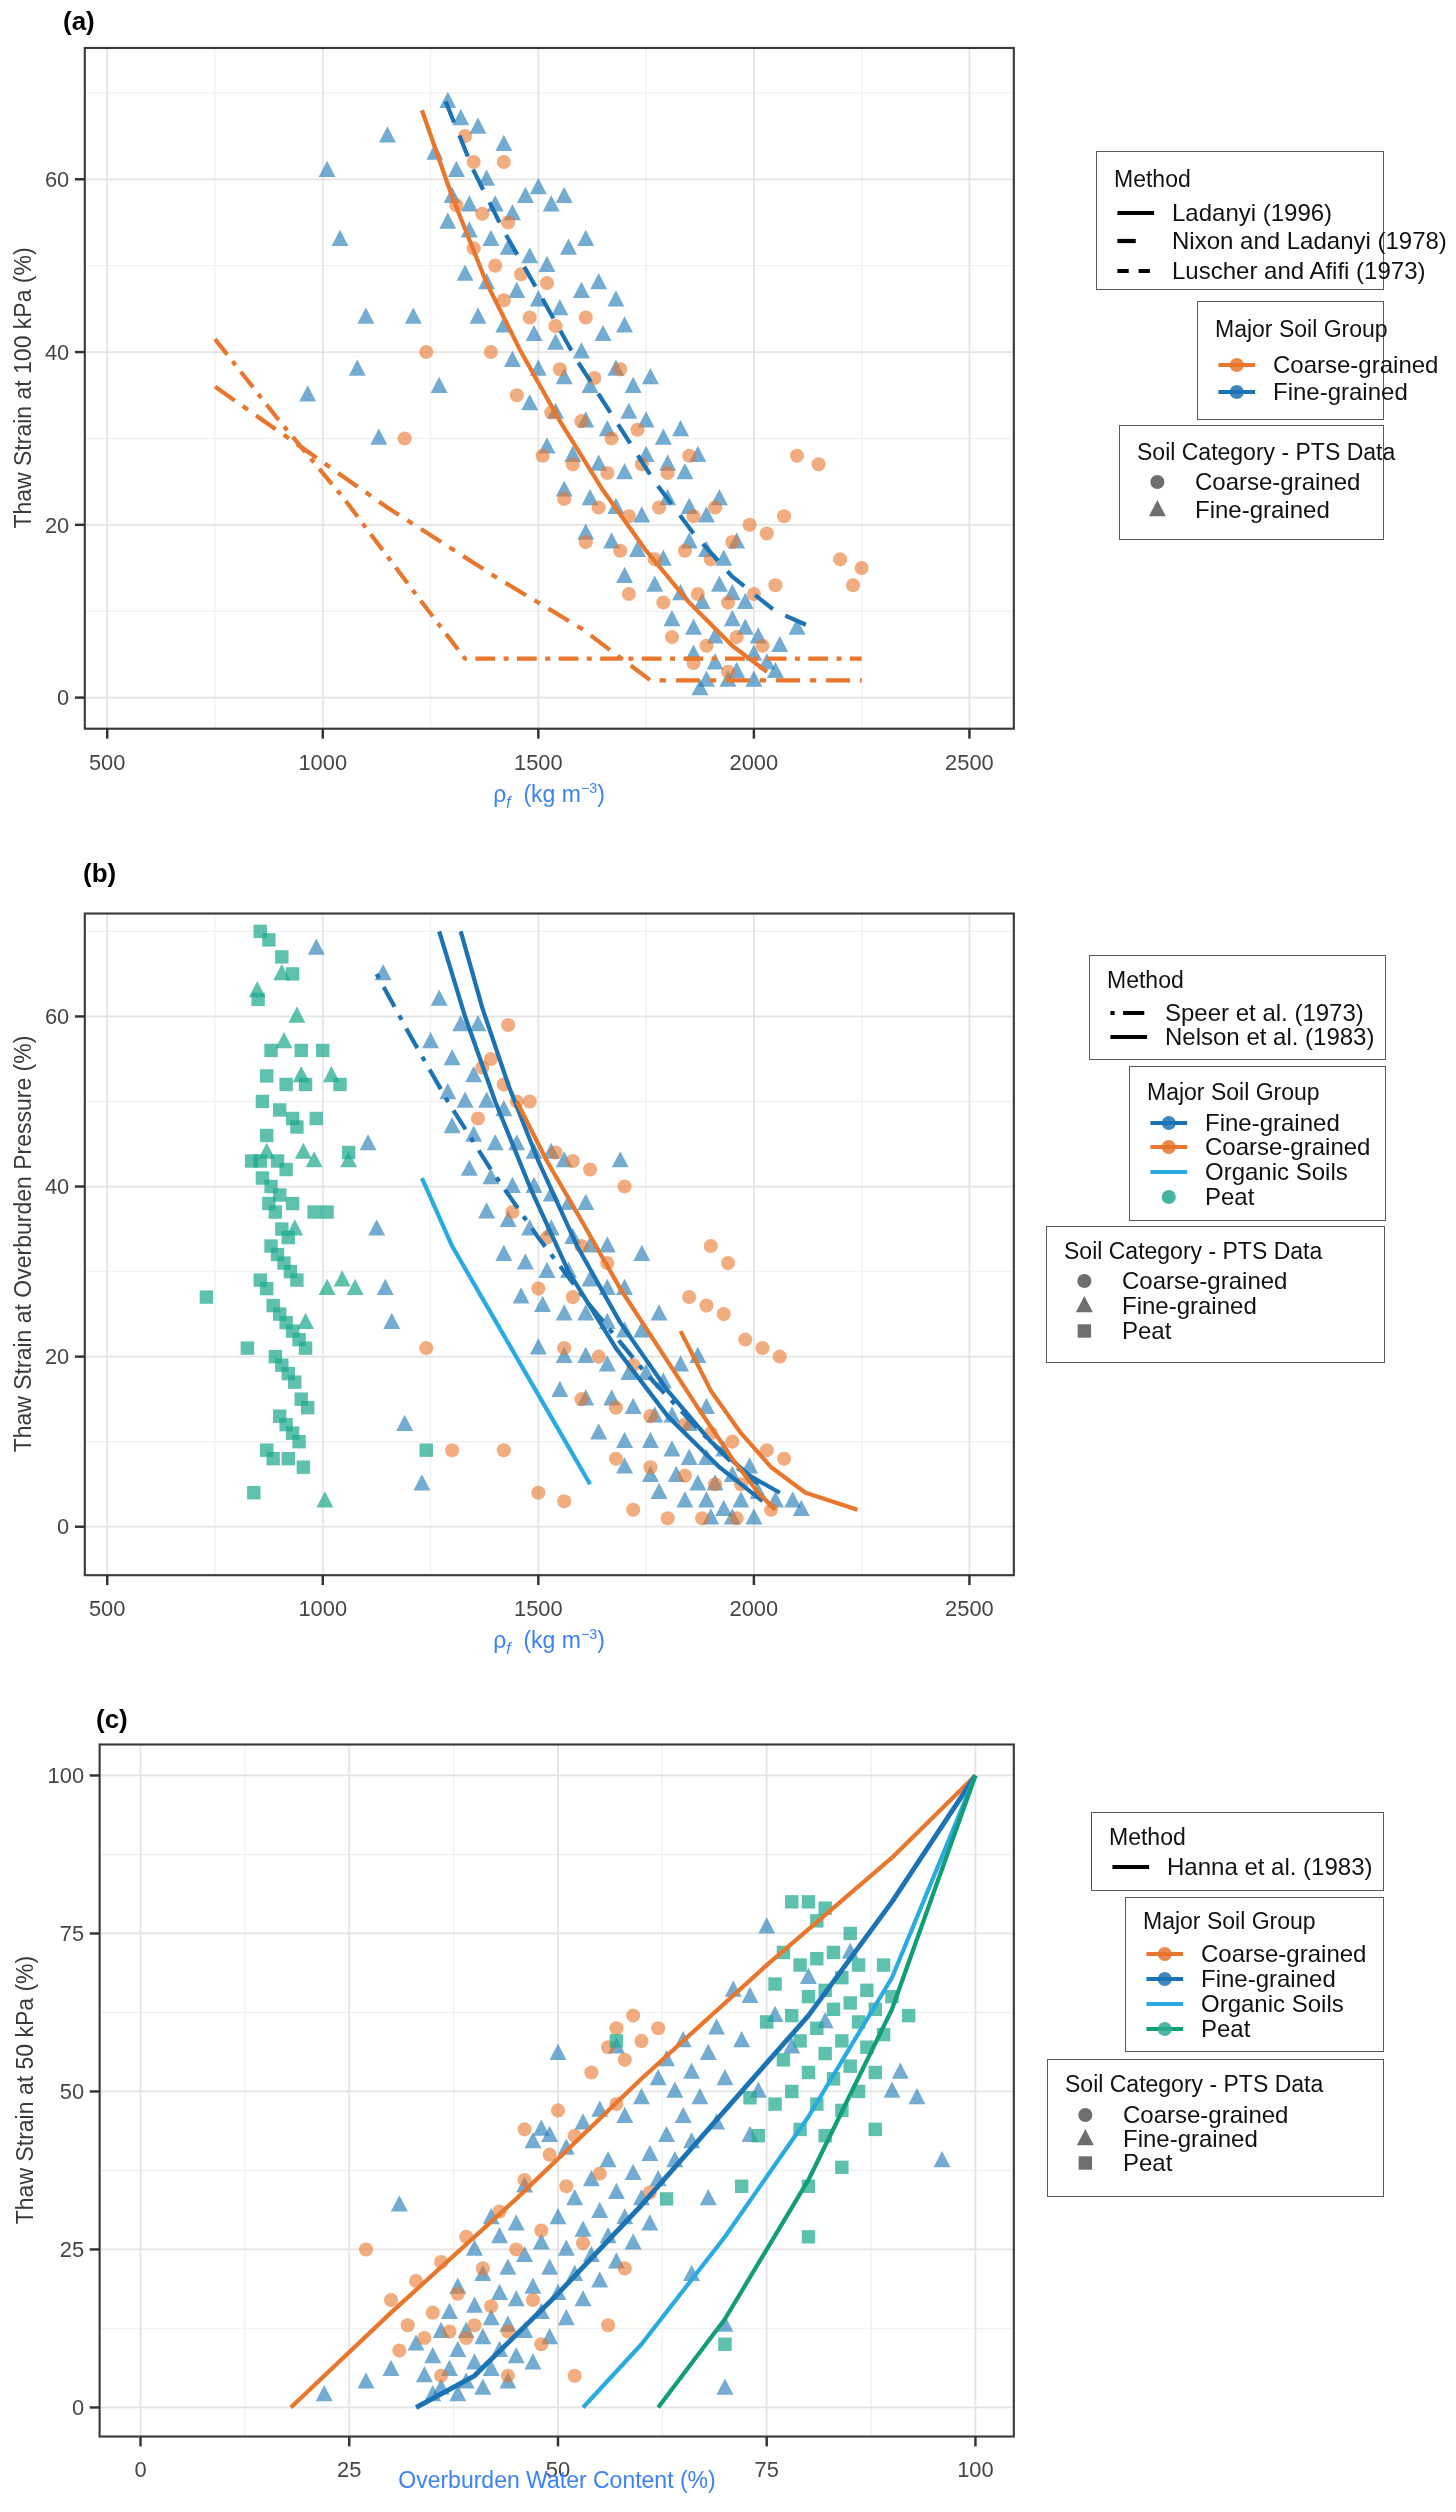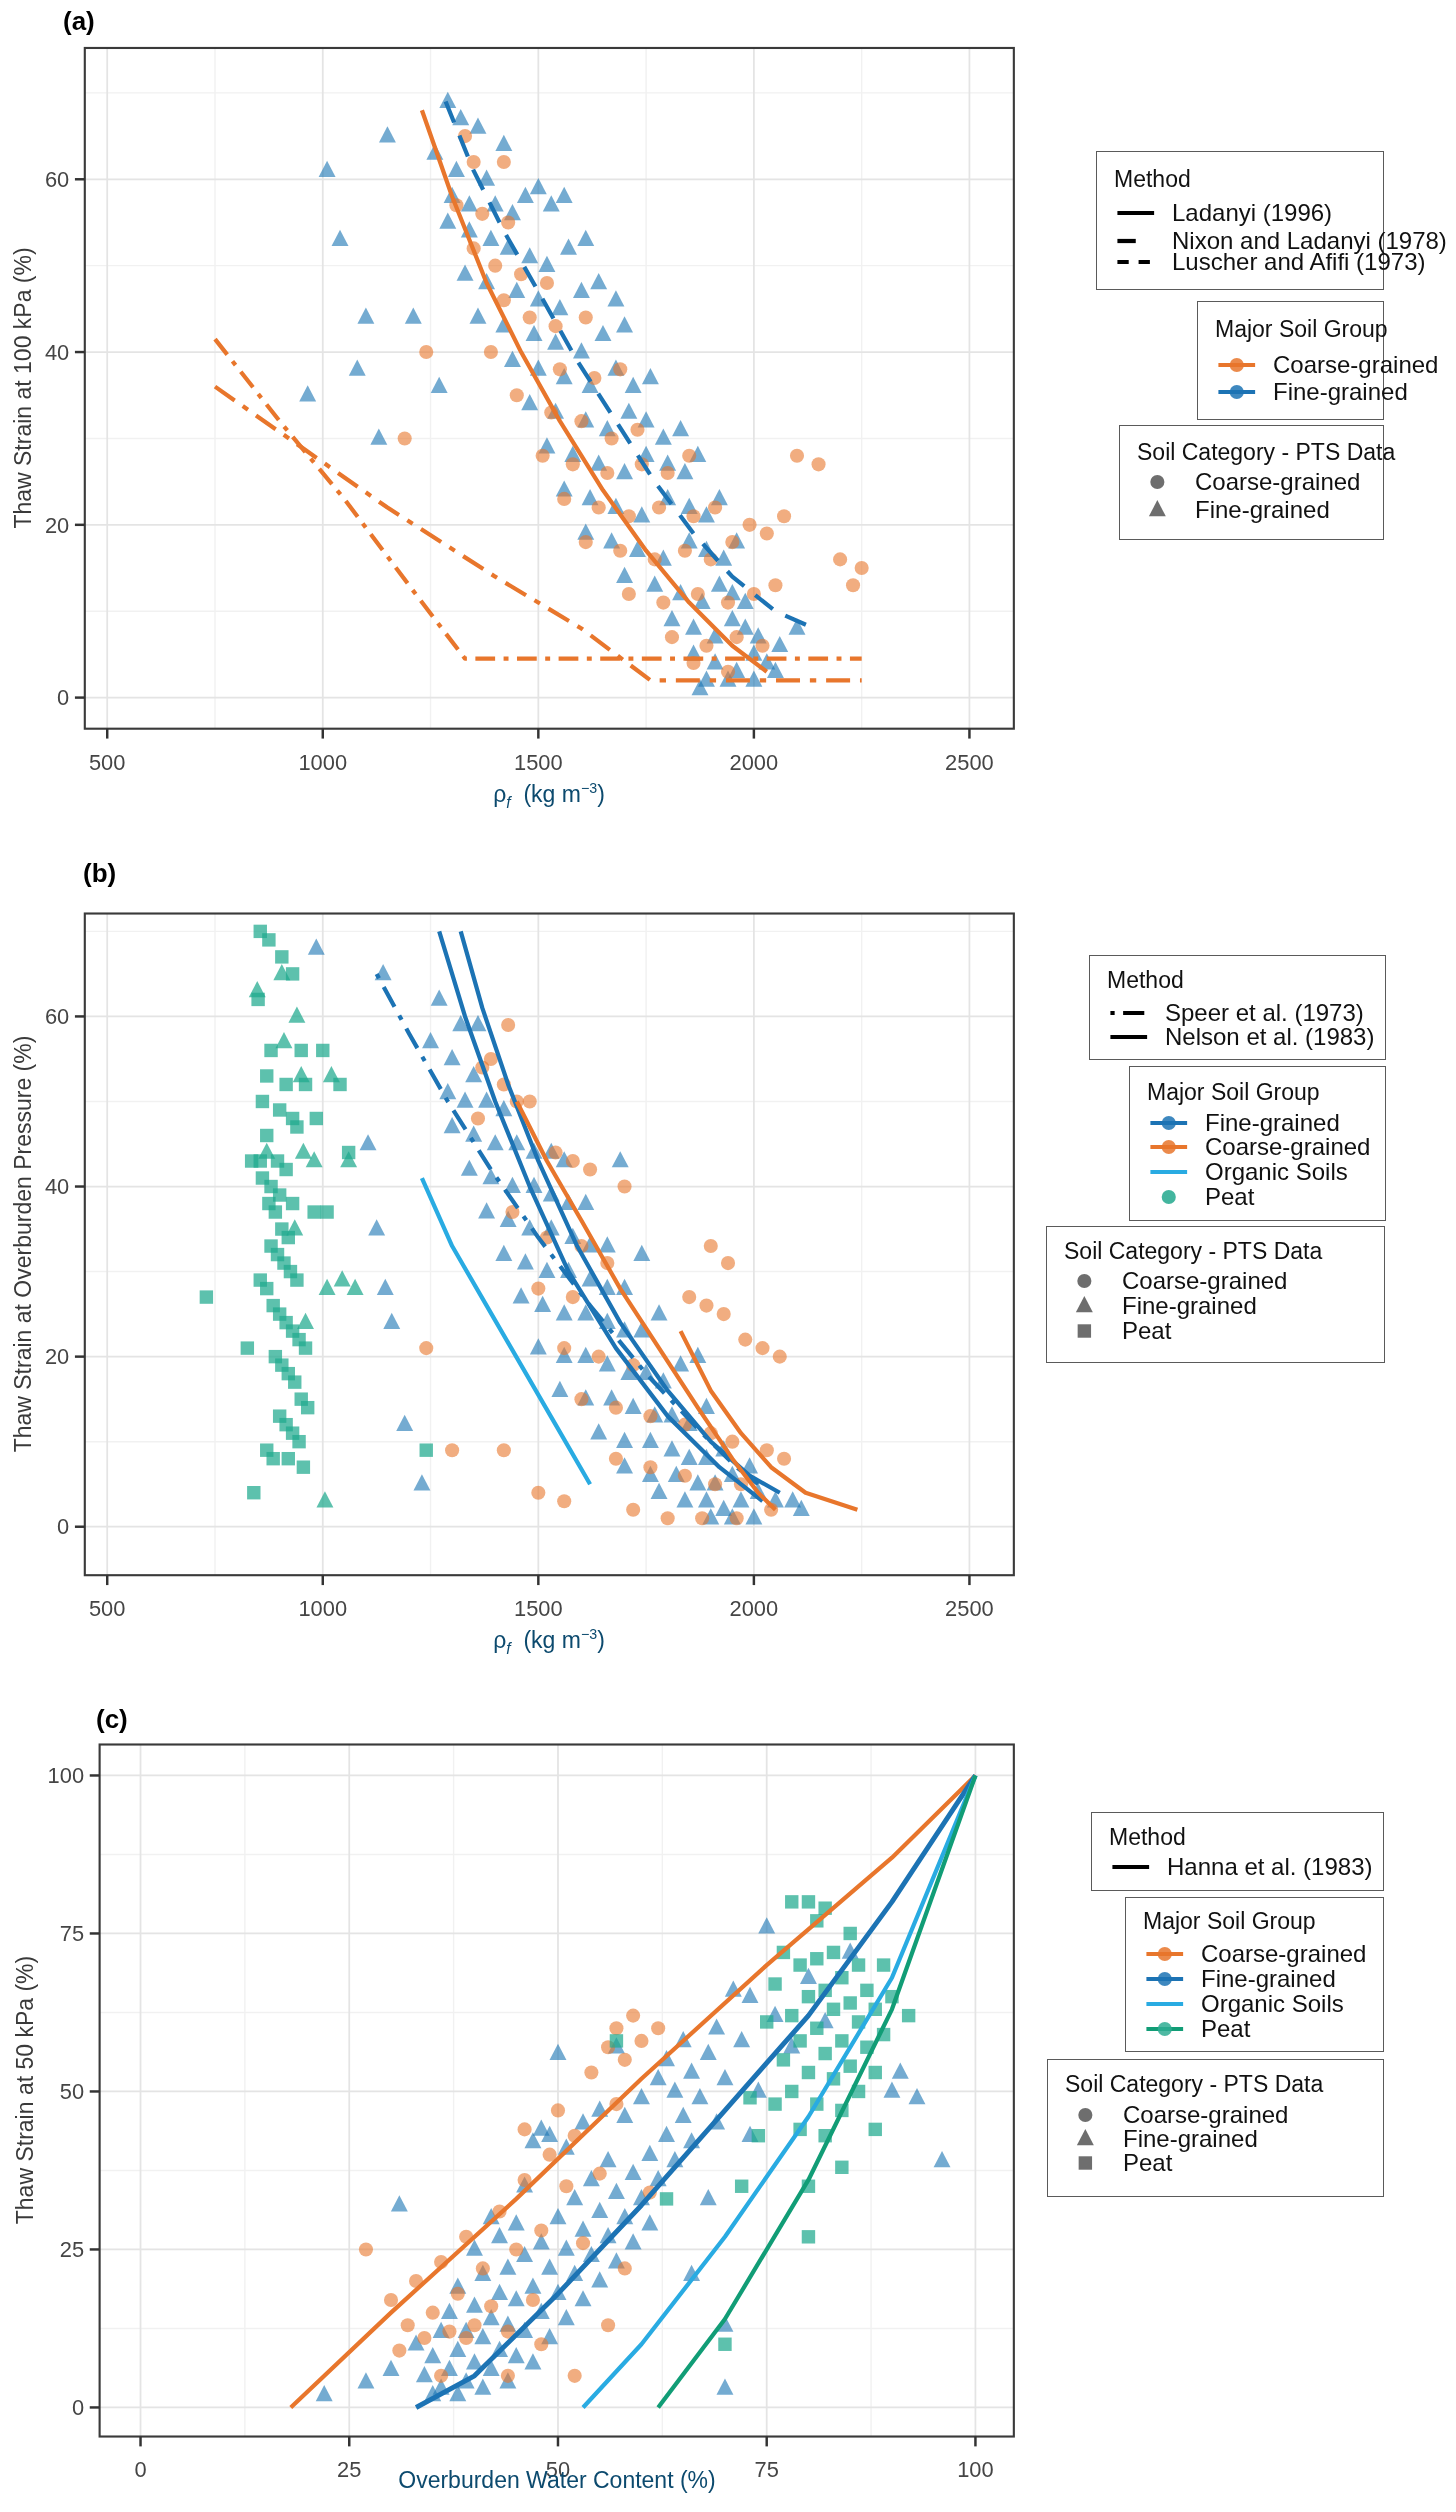--- a/index.html
+++ b/index.html
@@ -2,21 +2,21 @@
 <html style="font-size:11.3px"><head>
 <meta charset="utf-8">
 <style>
   html,body{margin:0;padding:0;background:#ffffff;}
   .fig{position:relative;width:1457px;height:2512px;background:#ffffff;
        font-family:"Liberation Sans",sans-serif;overflow:hidden;}
   .fig svg text{font-family:"Liberation Sans",sans-serif;}
   .plabel{position:absolute;font-weight:bold;font-size:26px;color:#000;}
   .ytitle{position:absolute;white-space:nowrap;font-size:23px;color:#3a3a3a;
           transform:translate(-50%,-50%) rotate(-90deg);}
-  .xtitle{position:absolute;white-space:pre;font-size:23px;color:#0c4a6e;
+  .xtitle{position:absolute;white-space:pre;font-size:23px;color:#3b82f6;
           transform:translate(-50%,-50%);}
   .xtitle sub{font-style:italic;font-size:0.68em;}
   .xtitle sup{font-size:0.62em;}
   .legend{position:absolute;background:#fff;border:1.4px solid #5a5a5a;box-sizing:border-box;}
   .legend-title{position:absolute;left:17px;font-size:23px;color:#111;white-space:nowrap;}
   .legend-item{position:absolute;left:0;height:24px;width:100%;}
   .legend-item .sw{position:absolute;left:15.5px;top:0;}
   .legend-item .lt{position:absolute;left:75px;top:50%;transform:translateY(-50%);
                    font-size:24px;color:#111;white-space:nowrap;}
   #chart{position:absolute;left:0;top:0;}
@@ -818,21 +818,21 @@
             <line x1="6" y1="17" x2="58" y2="17" stroke="#000000" stroke-width="6"></line>
           </svg>
           <span class="lt">Ladanyi (1996)</span>
         </div>
         <div class="legend-item" style="top: 77px;">
           <svg width="54" height="24" class="sw" viewBox="0 0 76 34">
             <line x1="6" y1="17" x2="58" y2="17" stroke="#000000" stroke-width="6" stroke-dasharray="26 40"></line>
           </svg>
           <span class="lt">Nixon and Ladanyi (1978)</span>
         </div>
-        <div class="legend-item" style="top: 98px;">
+        <div class="legend-item" style="top: 107px;">
           <svg width="54" height="24" class="sw" viewBox="0 0 76 34">
             <line x1="6" y1="17" x2="58" y2="17" stroke="#000000" stroke-width="6" stroke-dasharray="16 14"></line>
           </svg>
           <span class="lt">Luscher and Afifi (1973)</span>
         </div>
       </div>
       <div class="legend" style="left: 1197px; top: 301px; width: 187px; height: 119px;">
         <div class="legend-title" style="top: 14px;">Major Soil Group</div>
         <div class="legend-item" style="top: 51px;">
           <svg width="54" height="24" class="sw" viewBox="0 0 76 34">

